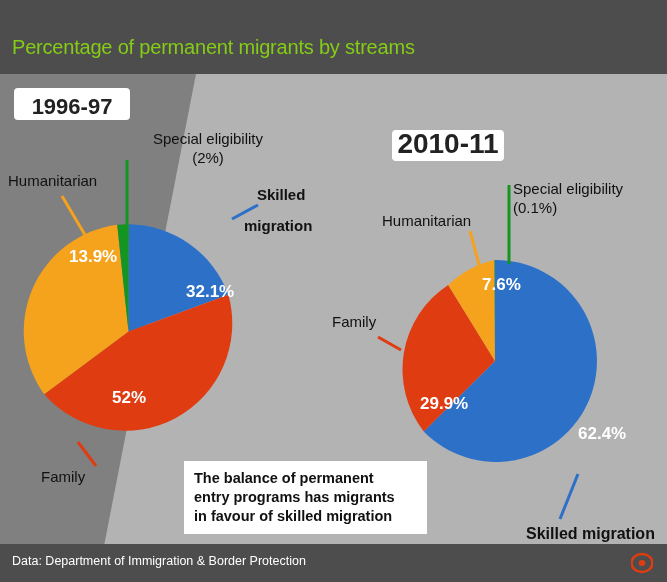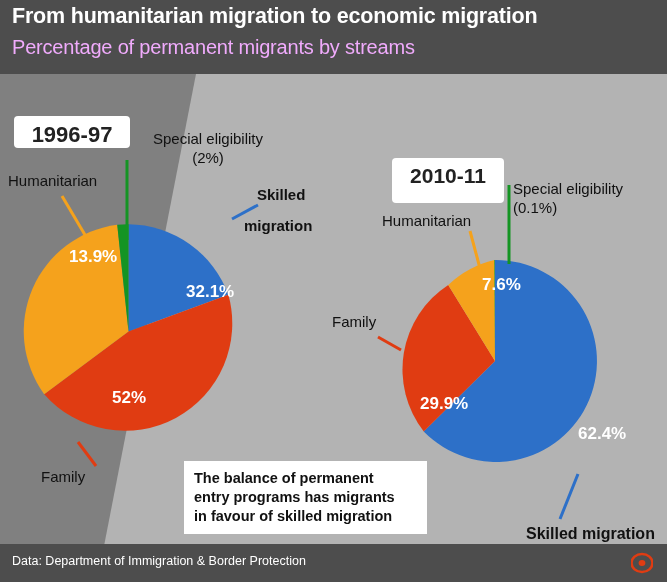--- a/index.html
+++ b/index.html
@@ -31,21 +31,21 @@
     font-size: 21.5px;
     font-weight: bold;
     color: #ffffff;
     letter-spacing: -0.2px;
     white-space: nowrap;
   }
   .header-sub {
     position: absolute;
     left: 12px; top: 36px;
     font-size: 20px;
-    color: #f0abfc;
+    color: #84cc16;
     letter-spacing: -0.2px;
     white-space: nowrap;
   }
   
   .wedge {
     position: absolute;
     left: 0; top: 74px;
     width: 667px;
     height: 508px;
   }
@@ -72,34 +72,32 @@
   }
   
   .year-badge {
     position: absolute;
     background: #ffffff;
     border-radius: 4px;
     font-weight: bold;
     color: #222222;
     text-align: center;
     line-height: 1;
-    margin-top: 28px;
   }
   #year-badge-left {
     left: 14px; top: 88px;
     width: 116px; height: 32px;
     font-size: 22px;
     padding-top: 8px;
     box-sizing: border-box;
   }
   #year-badge-right {
     left: 392px; top: 130px;
-    width: 112px; height: 45px;
-    font-size: 21px;
-    padding-top: 7px;
+    width: 112px; height: 31px;
+    font-size: 28px;
     box-sizing: border-box;
   }
   
   .callout {
     position: absolute;
     left: 184px; top: 461px;
     width: 243px; height: 73px;
     background: #ffffff;
     box-sizing: border-box;
     padding: 8px 10px 0 10px;
@@ -154,21 +152,20 @@
 </head>
 <body>
 
 <div id="page">
 
   <svg class="wedge" viewBox="0 0 667 508">
     <polygon points="196,0 667,0 667,508 97,508" fill="#b3b3b3"></polygon>
   </svg>
 
   <div class="header">
-    <div class="header-title">From humanitarian migration to economic migration</div>
     <div class="header-sub">Percentage of permanent migrants by streams</div>
   </div>
 
   <svg class="pie" id="pie-left" viewBox="0 0 200 200">
 
     <path d="M100,100 L100,2 A98,98 0 0,1 191.2,66.5 Z" fill="#2d70c8"></path>
 
     <path d="M100,100 L191.2,66.5 A98,98 0 0,1 23.0,157.2 Z" fill="#e03c12"></path>
 
     <path d="M100,100 L23.0,157.2 A98,98 0 0,1 89.7,2.5 Z" fill="#f5a21c"></path>

